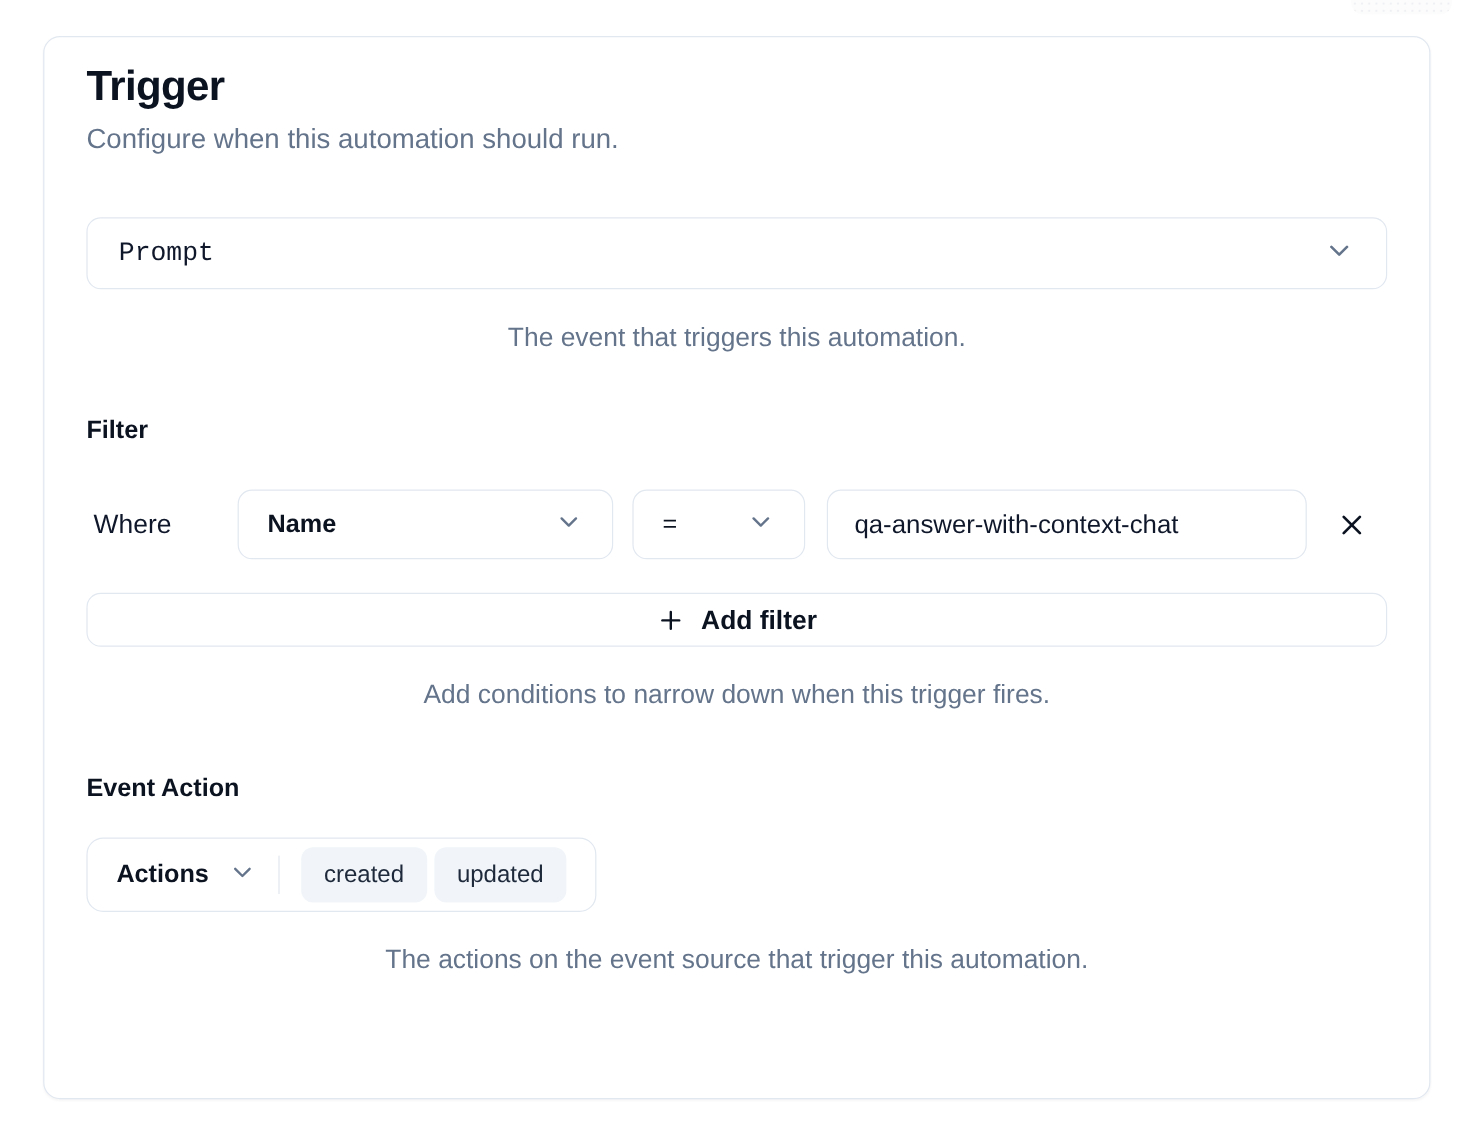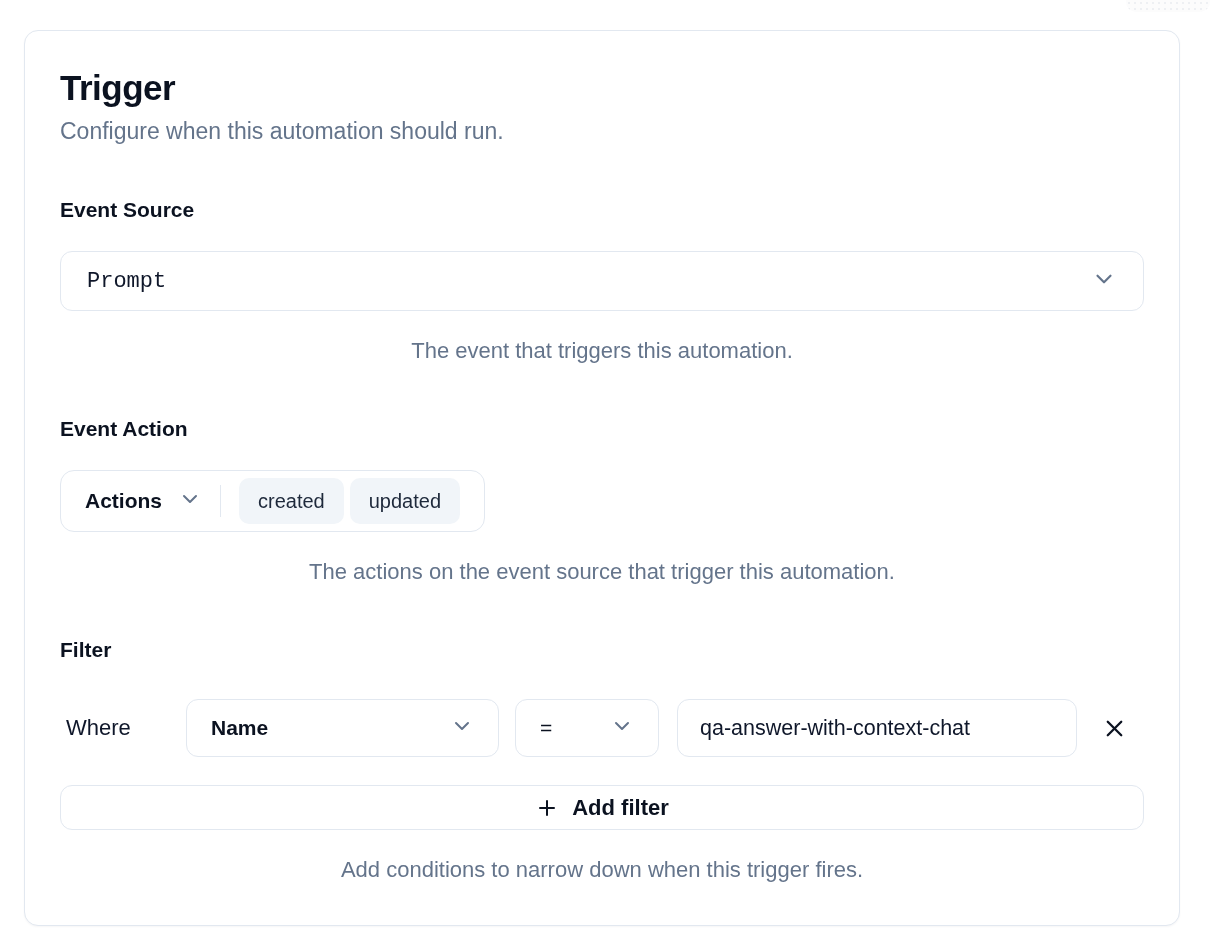--- a/index.html
+++ b/index.html
@@ -14,27 +14,27 @@
     position: absolute;
     left: 1126px; top: 0; width: 84px; height: 12px;
     border-radius: 0 0 10px 10px;
     background-color: #fbfbfc;
     background-image: radial-gradient(#e8eaee 1px, transparent 1.2px);
     background-size: 6px 6px;
     opacity: 0.7;
   }
   .card {
     position: absolute;
-    left: 24px; top: 30px;
+    left: 36px; top: 30px;
     width: 1156px; min-height: 886px;
     background: #ffffff;
     border: 1px solid #e2e8f0;
     border-radius: 14px;
     box-shadow: 0 1px 2px rgba(15, 23, 42, 0.04);
-    padding: 36px 35px 40px 35px;
+    padding: 20px 35px 40px 35px;
   }
   .page-title {
     font-size: 35px;
     line-height: 42px;
     font-weight: 700;
     letter-spacing: -0.5px;
     color: #0b1220;
   }
   .page-subtitle {
     margin-top: 6px;
@@ -174,51 +174,32 @@
 <body>
 
 <div class="artifact"></div>
 
 <div class="card">
 
   <h1 class="page-title">Trigger</h1>
   <p class="page-subtitle">Configure when this automation should run.</p>
 
   <div class="section">
-    <div class="field-label">Event Source</div>
     <div class="select-box">
       <span class="sel-text">Prompt</span>
       <span class="chev">
         <svg width="26" height="26" viewBox="0 0 24 24" fill="none" stroke="#64748b" stroke-width="2" stroke-linecap="round" stroke-linejoin="round">
             <polyline points="6 9 12 15 18 9"></polyline>
           </svg>
       </span>
     </div>
     <p class="helper">The event that triggers this automation.</p>
   </div>
 
   <div class="section">
-    <div class="field-label">Event Action</div>
-    <div class="actions-box">
-      <div class="actions-trigger">
-        <span class="sel-text">Actions</span>
-        <span class="chev">
-          <svg width="24" height="24" viewBox="0 0 24 24" fill="none" stroke="#64748b" stroke-width="2" stroke-linecap="round" stroke-linejoin="round">
-              <polyline points="6 9 12 15 18 9"></polyline>
-            </svg>
-        </span>
-      </div>
-      <div class="v-divider"></div>
-      <span class="tag">created</span>
-      <span class="tag">updated</span>
-    </div>
-    <p class="helper">The actions on the event source that trigger this automation.</p>
-  </div>
-
-  <div class="section">
     <div class="field-label">Filter</div>
 
     <div class="filter-row">
       <span class="where-label">Where</span>
 
       <div class="mini-select field-select">
         <span class="sel-text">Name</span>
         <span class="chev">
           <svg width="24" height="24" viewBox="0 0 24 24" fill="none" stroke="#64748b" stroke-width="2" stroke-linecap="round" stroke-linejoin="round">
               <polyline points="6 9 12 15 18 9"></polyline>
@@ -253,13 +234,31 @@
             <line x1="12" y1="5" x2="12" y2="19"></line>
             <line x1="5" y1="12" x2="19" y2="12"></line>
           </svg>
       </span>
       <span class="btn-text">Add filter</span>
     </button>
 
     <p class="helper">Add conditions to narrow down when this trigger fires.</p>
   </div>
 
+  <div class="section">
+    <div class="field-label">Event Action</div>
+    <div class="actions-box">
+      <div class="actions-trigger">
+        <span class="sel-text">Actions</span>
+        <span class="chev">
+          <svg width="24" height="24" viewBox="0 0 24 24" fill="none" stroke="#64748b" stroke-width="2" stroke-linecap="round" stroke-linejoin="round">
+              <polyline points="6 9 12 15 18 9"></polyline>
+            </svg>
+        </span>
+      </div>
+      <div class="v-divider"></div>
+      <span class="tag">created</span>
+      <span class="tag">updated</span>
+    </div>
+    <p class="helper">The actions on the event source that trigger this automation.</p>
+  </div>
+
 </div>
 
 </body></html>

